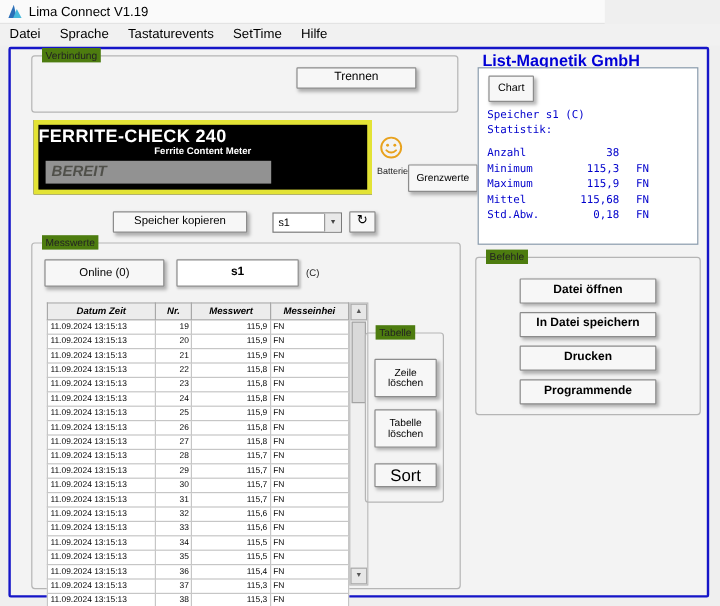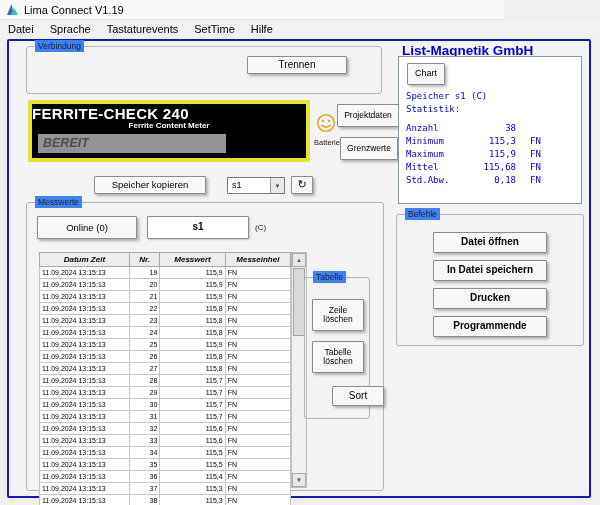--- a/index.html
+++ b/index.html
@@ -27,21 +27,21 @@
 
   
   #main-panel {
     position:absolute; left:7px; top:39px; width:584px; height:459px;
     border:2px solid #1515c8; background:#f3f3f3; border-radius:2px;
   }
 
   
   .groupbox { position:absolute; border:1px solid #b5b5b5; border-radius:3px; }
   .gb-label {
-    position:absolute; top:-7px; left:8px; background:#3b82f6;
+    position:absolute; top:-7px; left:8px; background:#4d7c0f;
     padding:0 3px; font-size:8.5px; color:#222; line-height:12px;
   }
 
   
   .btn {
     position:absolute; background:#f7f7f7; border:1px solid #8c8c8c;
     box-shadow:2px 2px 3px rgba(0,0,0,0.28);
     display:flex; align-items:center; justify-content:center;
     font-family:"Liberation Sans", sans-serif; font-size:10px; color:#000;
     text-align:center; line-height:1.05; cursor:default; border-radius:1px;
@@ -127,21 +127,21 @@
     border:1px solid #aaa; font-size:6px; color:#555; text-align:center; line-height:13px;
   }
   #sb-up { top:0; }
   #sb-down { bottom:0; }
   #sb-thumb { position:absolute; left:1px; top:15px; width:12px; height:68px; background:#d9d9d9; border:1px solid #a3a3a3; }
 
   
   #tabelle-box { left:277px; top:74px; width:66px; height:142px; }
   #zeile-btn   { left:7px; top:21px; width:52px; height:32px; font-size:8.5px; padding:2px; }
   #tabelle-btn { left:7px; top:63px; width:52px; height:32px; font-size:8.5px; padding:2px; }
-  #sort-btn    { left:7px; top:108px; width:52px; height:20px; font-size:10px;margin-left:20px; }
+  #sort-btn    { left:7px; top:108px; width:52px; height:20px; font-size:14px; }
 
   
   #company-heading {
     position:absolute; left:393px; top:2px; font-size:13.5px; font-weight:bold;
     color:#0000d6;
   }
   #stats-box {
     position:absolute; left:389px; top:15px; width:184px; height:148px;
     background:#fff; border:1px solid #8899aa;
   }
@@ -206,21 +206,20 @@
   </div>
 
   <svg id="smiley" viewBox="0 0 20 20">
     <circle cx="10" cy="10" r="8.3" fill="none" stroke="#e8a21e" stroke-width="1.6"></circle>
     <circle cx="7" cy="8" r="1.2" fill="#e8a21e"></circle>
     <circle cx="13" cy="8" r="1.2" fill="#e8a21e"></circle>
     <path d="M6 12.3 Q10 16 14 12.3" fill="none" stroke="#e8a21e" stroke-width="1.6" stroke-linecap="round"></path>
   </svg>
   <div id="batterie-label">Batterie</div>
 
-  <div id="projektdaten-btn" class="btn">Projektdaten</div>
   <div id="grenzwerte-btn" class="btn">Grenzwerte</div>
 
   <div id="speicher-btn" class="btn">Speicher kopieren</div>
   <div id="memory-combo">
     <span id="combo-value">s1</span>
     <span id="combo-arrow">▼</span>
   </div>
   <div id="refresh-btn" class="btn">
     <span>↻</span>
   </div>

